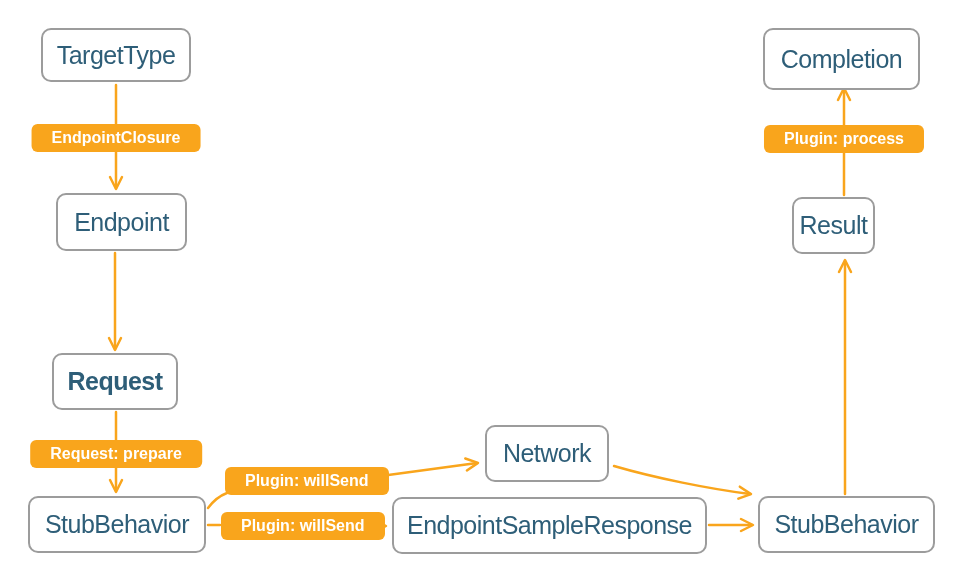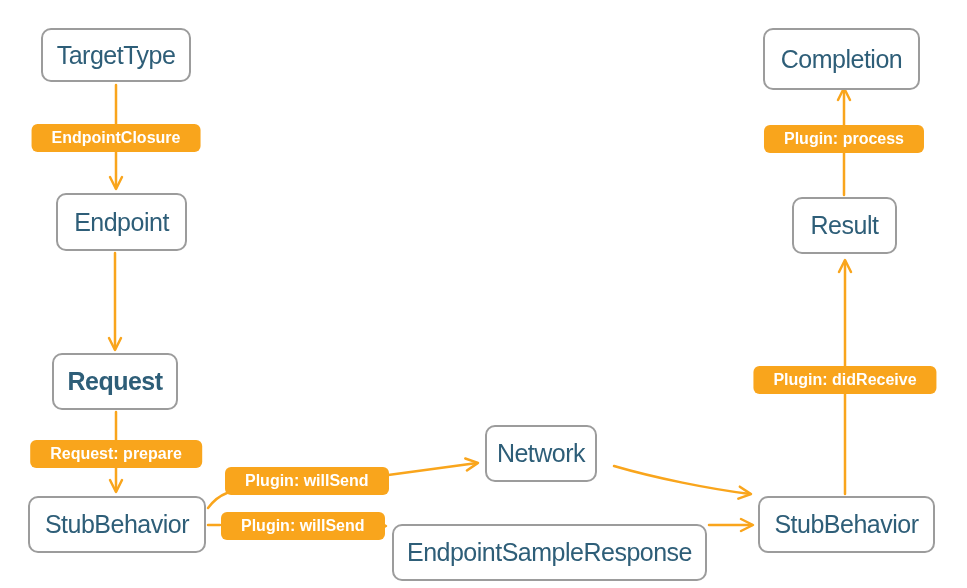--- a/index.html
+++ b/index.html
@@ -96,36 +96,35 @@
   </svg>
 
   <div class="node" style="left:41px; top:28px; width:150px; height:54px;">TargetType</div>
 
   <div class="node" style="left:49px; top:193px; width:131px; height:58px;margin-left:7px;">Endpoint</div>
 
   <div class="node" style="left:52px; top:353px; width:126px; height:57px;font-weight:bold;">Request</div>
 
   <div class="node" style="left:28px; top:496px; width:178px; height:57px;">StubBehavior</div>
 
-  <div class="node" style="left:485px; top:425px; width:112px; height:57px;">Network</div>
+  <div class="node" style="left:485px; top:425px; width:124px; height:57px;">Network</div>
 
-  <div class="node" style="left:392px; top:497px; width:315px; height:57px;margin-top:27px;">EndpointSampleResponse</div>
+  <div class="node" style="left:392px; top:497px; width:315px; height:57px;">EndpointSampleResponse</div>
 
   <div class="node" style="left:758px; top:496px; width:177px; height:57px;">StubBehavior</div>
 
-  <div class="node" style="left:792px; top:197px; width:105px; height:57px;">Result</div>
+  <div class="node" style="left:792px; top:197px; width:83px; height:57px;">Result</div>
 
   <div class="node" style="left:763px; top:28px; width:157px; height:62px;">Completion</div>
 
   <div class="edge-label centered-x" style="left:116px; top:124px;">EndpointClosure</div>
 
 
   <div class="edge-label centered-x" style="left:116px; top:440px;">Request: prepare</div>
 
   <div class="edge-label" style="left:225px; top:467px;">Plugin: willSend</div>
 
   <div class="edge-label" style="left:221px; top:512px;">Plugin: willSend</div>
 
-  <div class="edge-label centered-x" style="left:845px; top:366px;">Plugin: didReceive</div>
 
   <div class="edge-label centered-x" style="left:844px; top:125px;">Plugin: process</div>
 
 </div>
 
 </body></html>

